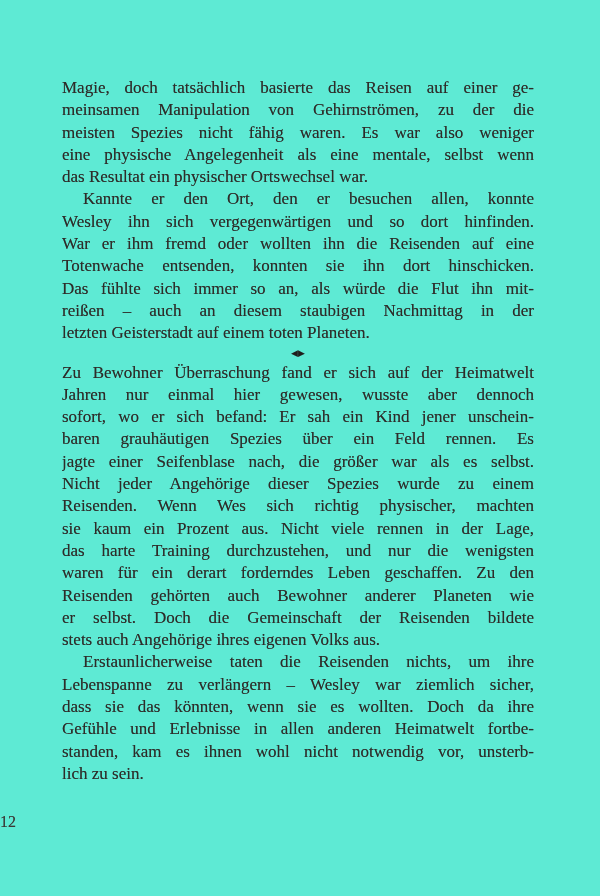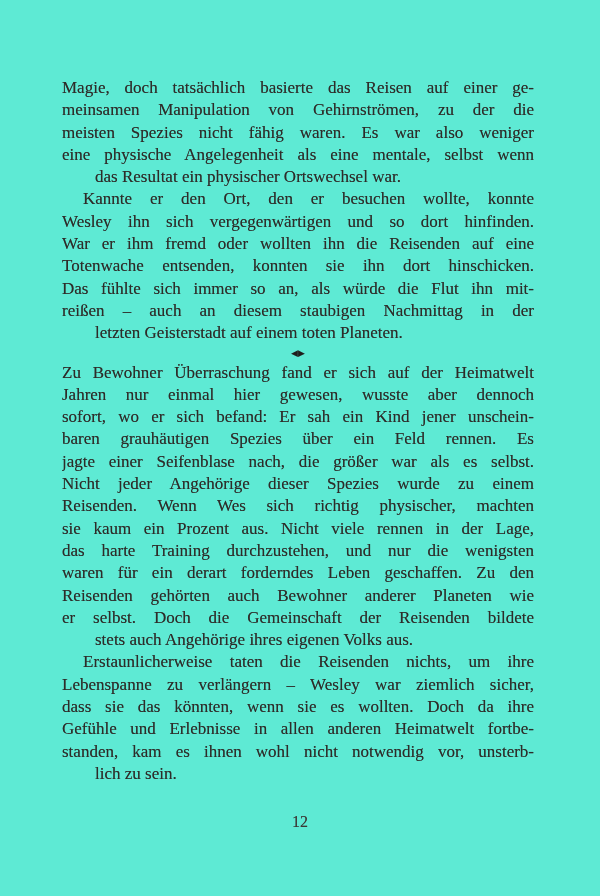--- a/index.html
+++ b/index.html
@@ -32,59 +32,58 @@
   }
   .line {
     text-align: justify;
     text-align-last: justify;
     height: 22.3px;
     overflow: hidden;
     text-shadow: 0 0 0.4px rgba(46,44,41,0.55);
   }
   .line.last {
     text-align-last: left;
-    margin-left: 33px;
   }
   .line.indent {
     text-indent: 21px;
   }
   .separator {
     height: 17px;
     display: flex;
     align-items: center;
     justify-content: center;
     font-family: "DejaVu Sans", sans-serif;
     font-size: 9px;
     line-height: 9px;
     color: #1f1e1c;
     letter-spacing: 0;
   }
   .page-number {
     position: absolute;
     top: 812px;
     left: 0;
     width: 600px;
-    text-align: center;
+    text-align: left;
     font-size: 16px;
     line-height: 20px;
     color: #3b3936;
     text-shadow: 0 0 0.4px rgba(59,57,54,0.5);
   }
 </style>
 </head>
 <body>
 
 <div class="page">
   <div class="text-block" id="text-block">
       <div class="line">Magie, doch tatsächlich basierte das Reisen auf einer ge-</div>
       <div class="line">meinsamen Manipulation von Gehirnströmen, zu der die</div>
       <div class="line">meisten Spezies nicht fähig waren. Es war also weniger</div>
       <div class="line">eine physische Angelegenheit als eine mentale, selbst wenn</div>
       <div class="line last">das Resultat ein physischer Ortswechsel war.</div>
-      <div class="line indent">Kannte er den Ort, den er besuchen wollte, konnte</div>
+      <div class="line indent">Kannte er den Ort, den er besuchen allen, konnte</div>
       <div class="line">Wesley ihn sich vergegenwärtigen und so dort hinfinden.</div>
       <div class="line">War er ihm fremd oder wollten ihn die Reisenden auf eine</div>
       <div class="line">Totenwache entsenden, konnten sie ihn dort hinschicken.</div>
       <div class="line">Das fühlte sich immer so an, als würde die Flut ihn mit-</div>
       <div class="line">reißen – auch an diesem staubigen Nachmittag in der</div>
       <div class="line last">letzten Geisterstadt auf einem toten Planeten.</div>
       <div class="separator">
         <span>◀▶</span>
       </div>
       <div class="line">Zu Bewohner Überraschung fand er sich auf der Heimatwelt</div>

